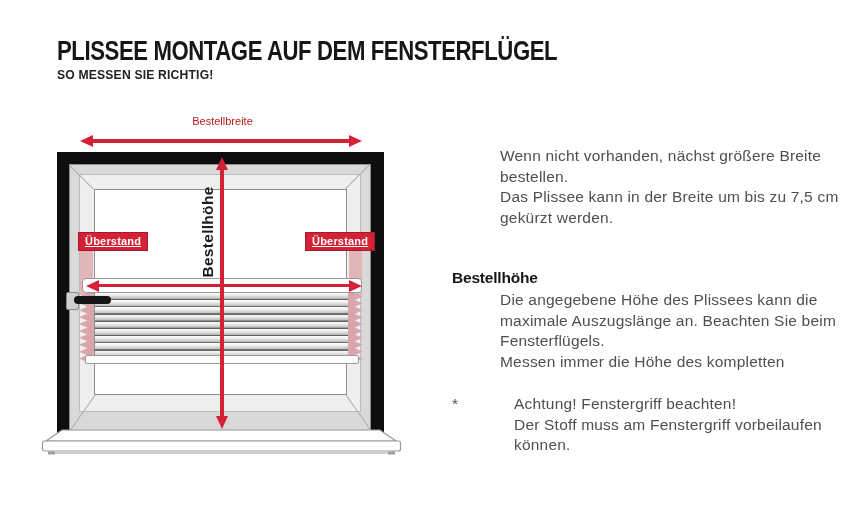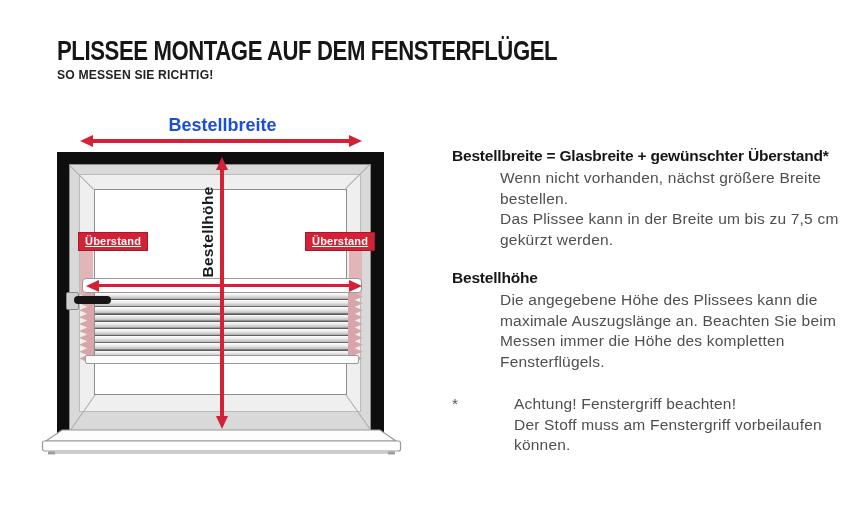--- a/index.html
+++ b/index.html
@@ -22,21 +22,21 @@
   .title{
     position:absolute;left:57px;top:36px;font-size:27px;font-weight:800;color:var(--head-text);
     letter-spacing:-0.5px;transform:scaleX(.82);transform-origin:0 0;white-space:nowrap;
   }
   .subtitle{
     position:absolute;left:57px;top:67px;font-size:13.5px;font-weight:700;color:#222;
     transform:scaleX(.9);transform-origin:0 0;white-space:nowrap;letter-spacing:.2px;
   }
   
   .bb-label{position:absolute;left:120px;top:115px;width:205px;text-align:center;
-    font-size:18px;font-weight:700;color:#1d4ed8;}
+    font-size:11px;font-weight:400;color:#b91c1c;}
   .bh-label{position:absolute;left:149px;top:223px;width:118px;height:18px;text-align:center;
     font-size:15.5px;font-weight:700;color:#1c1c1c;transform:rotate(-90deg);letter-spacing:.3px;z-index:6;}
   .tag{position:absolute;background:var(--red);border:1px solid var(--red-dark);color:#fff;
     font-size:11px;font-weight:700;padding:2px 6px 3px 6px;z-index:7;letter-spacing:.2px;text-decoration:underline;}
   .tag.left{left:78px;top:232px;}
   .tag.right{left:305px;top:232px;}
   
   .win-black{position:absolute;left:57px;top:152px;width:327px;height:284px;background:var(--frame-black);z-index:1;}
   .win-sash{position:absolute;left:69px;top:164px;width:302px;height:267px;background:#d9d9d9;
     border:1px solid var(--line-gray);box-sizing:border-box;z-index:2;}
@@ -142,33 +142,32 @@
 
   <svg class="sill" width="365" height="30" viewBox="0 0 365 30">
     <polygon points="22,2 340,2 356,13 6,13" fill="#fdfdfd" stroke="#999999" stroke-width="1.2"></polygon>
     <rect x="2.5" y="13" width="358" height="10" rx="2" fill="#ffffff" stroke="#999999" stroke-width="1.2"></rect>
     <rect x="10" y="23.5" width="343" height="2.4" fill="#cdcdcd"></rect>
     <rect x="8" y="23.5" width="7" height="3" fill="#9f9f9f"></rect>
     <rect x="348" y="23.5" width="7" height="3" fill="#9f9f9f"></rect>
   </svg>
 
   <div class="info blk-1" style="position:absolute;">
-    <div class="heading">Bestellbreite = Glasbreite + gewünschter Überstand*</div>
     <div class="txt-line">Wenn nicht vorhanden, nächst größere Breite</div>
     <div class="txt-line">bestellen.</div>
     <div class="txt-line">Das Plissee kann in der Breite um bis zu 7,5 cm</div>
     <div class="txt-line">gekürzt werden.</div>
   </div>
 
   <div class="info blk-2" style="position:absolute;">
     <div class="heading">Bestellhöhe</div>
     <div class="txt-line">Die angegebene Höhe des Plissees kann die</div>
     <div class="txt-line">maximale Auszugslänge an. Beachten Sie beim</div>
+    <div class="txt-line">Fensterflügels.</div>
     <div class="txt-line">Messen immer die Höhe des kompletten</div>
-    <div class="txt-line">Fensterflügels.</div>
   </div>
 
   <div class="info blk-note" style="position:absolute;">
     <span class="mark">*</span>
     <div class="txt-line">Achtung! Fenstergriff beachten!</div>
     <div class="txt-line">Der Stoff muss am Fenstergriff vorbeilaufen</div>
     <div class="txt-line">können.</div>
   </div>
 
 </div>

